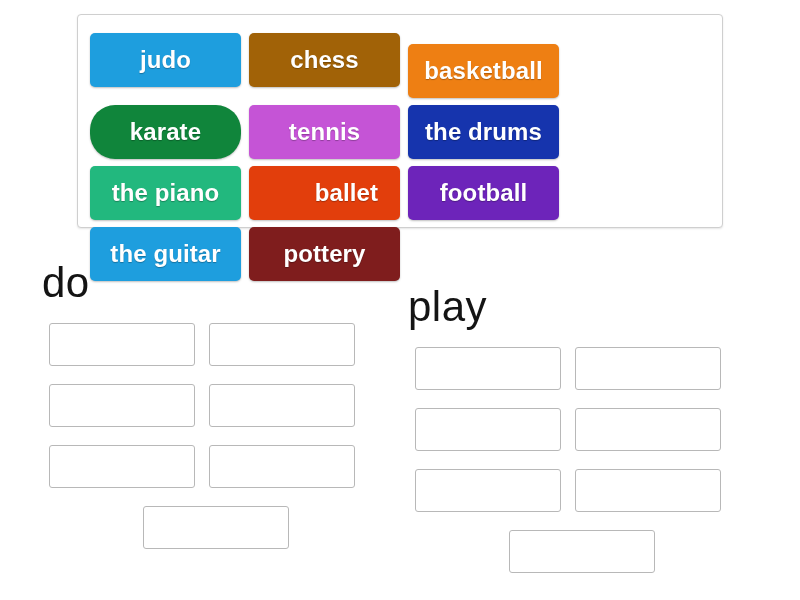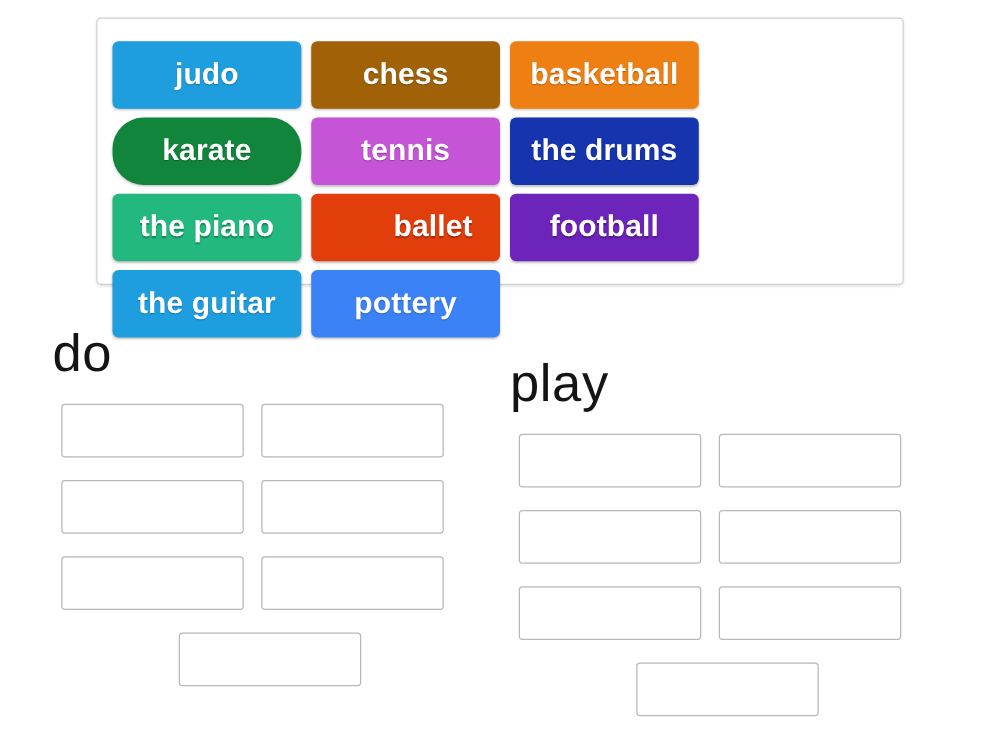--- a/index.html
+++ b/index.html
@@ -103,29 +103,29 @@
     margin-bottom: 0;
   }
 </style>
 </head>
 <body>
 
 <div id="word-bank">
   <div id="word-bank-grid">
       <div class="word-tile" style="background: rgb(30, 158, 222);">judo</div>
       <div class="word-tile" style="background: #a16207;">chess</div>
-      <div class="word-tile" style="background: rgb(238, 127, 19);">basketball</div>
+      <div class="word-tile" style="background: rgb(238, 127, 19); margin-top: 11px;">basketball</div>
       <div class="word-tile" style="background: rgb(16, 133, 59); border-radius: 25px;">karate</div>
       <div class="word-tile" style="background: rgb(197, 84, 214);">tennis</div>
       <div class="word-tile" style="background: rgb(22, 52, 173);">the drums</div>
       <div class="word-tile" style="background: rgb(34, 184, 126);">the piano</div>
       <div class="word-tile" style="background: rgb(226, 62, 12); padding-left: 44px;">ballet</div>
       <div class="word-tile" style="background: rgb(109, 36, 186);">football</div>
       <div class="word-tile" style="background: rgb(30, 158, 222);">the guitar</div>
-      <div class="word-tile" style="background: #3b82f6;">pottery</div>
+      <div class="word-tile" style="background: #7f1d1d;">pottery</div>
       <div class="word-tile empty-slot"></div>
     </div>
 </div>
 
 <div class="column" id="column-do">
   <div class="column-heading">do</div>
   <div class="slot-grid" id="slots-do">
       <div class="drop-slot"></div>
       <div class="drop-slot"></div>
       <div class="drop-slot"></div>

